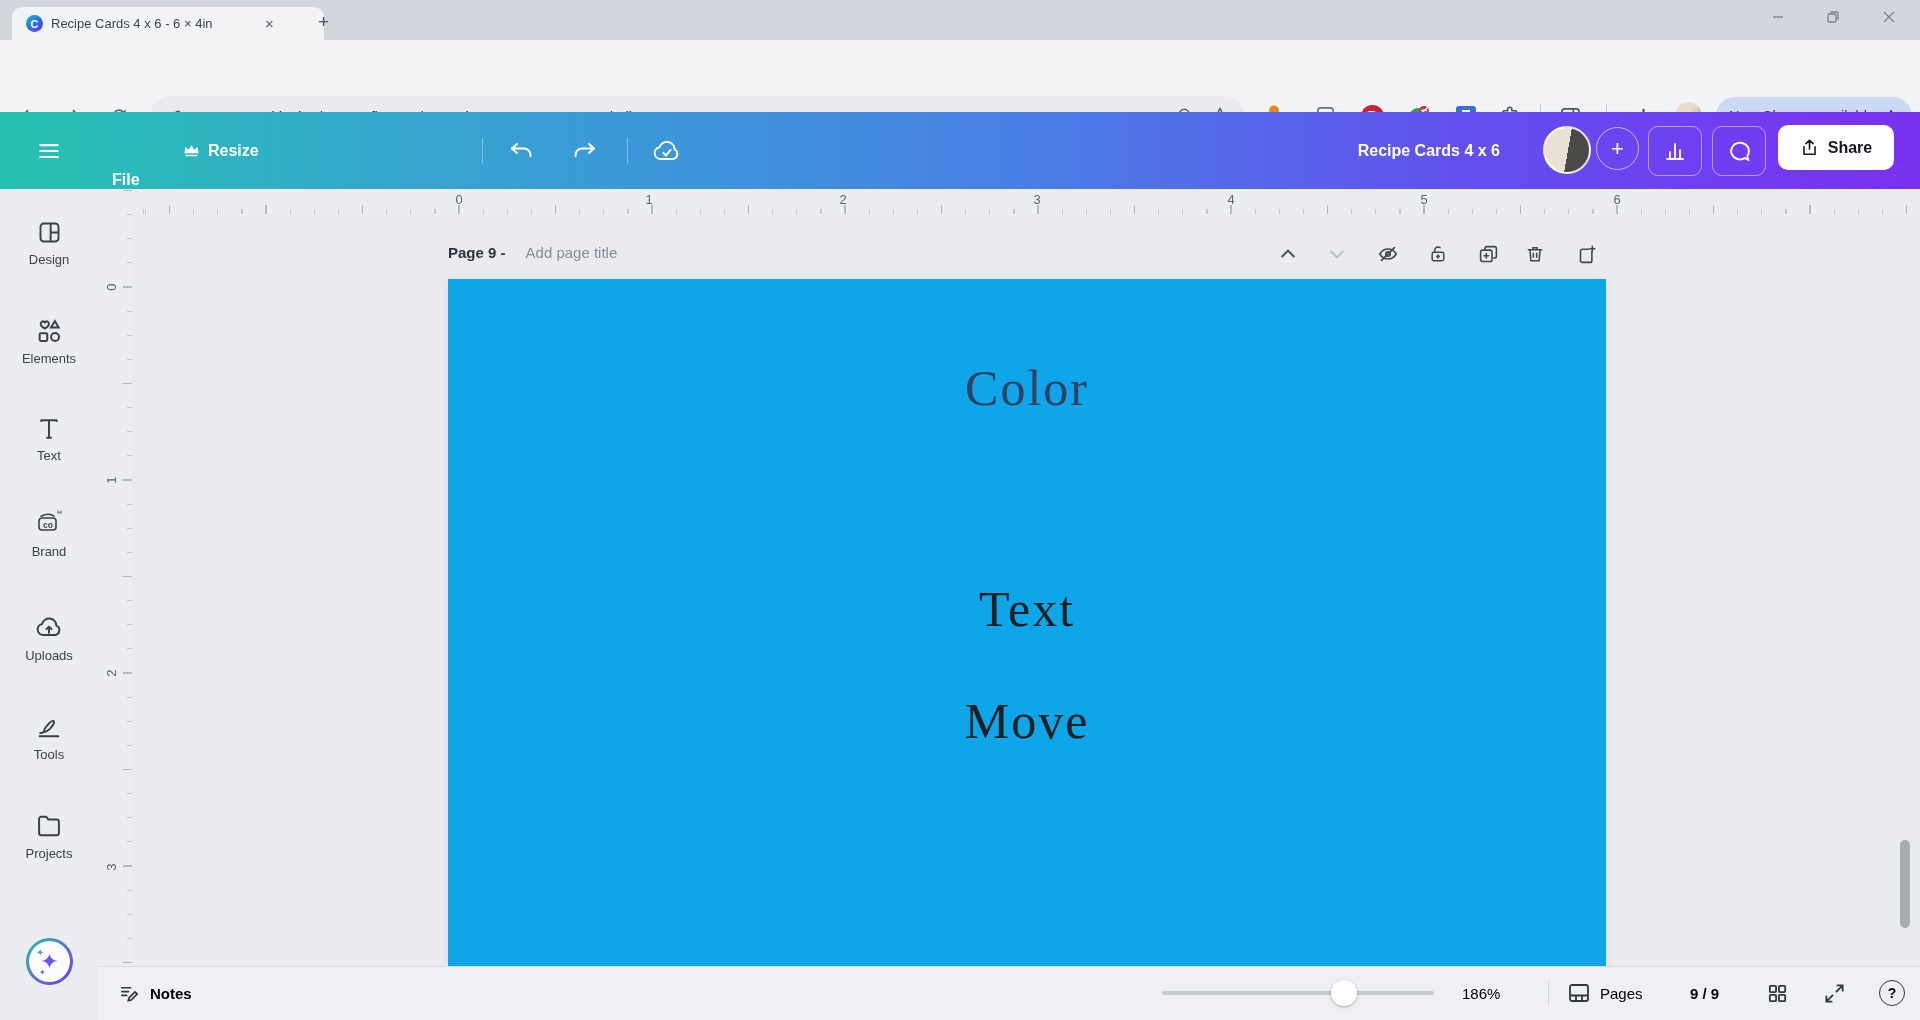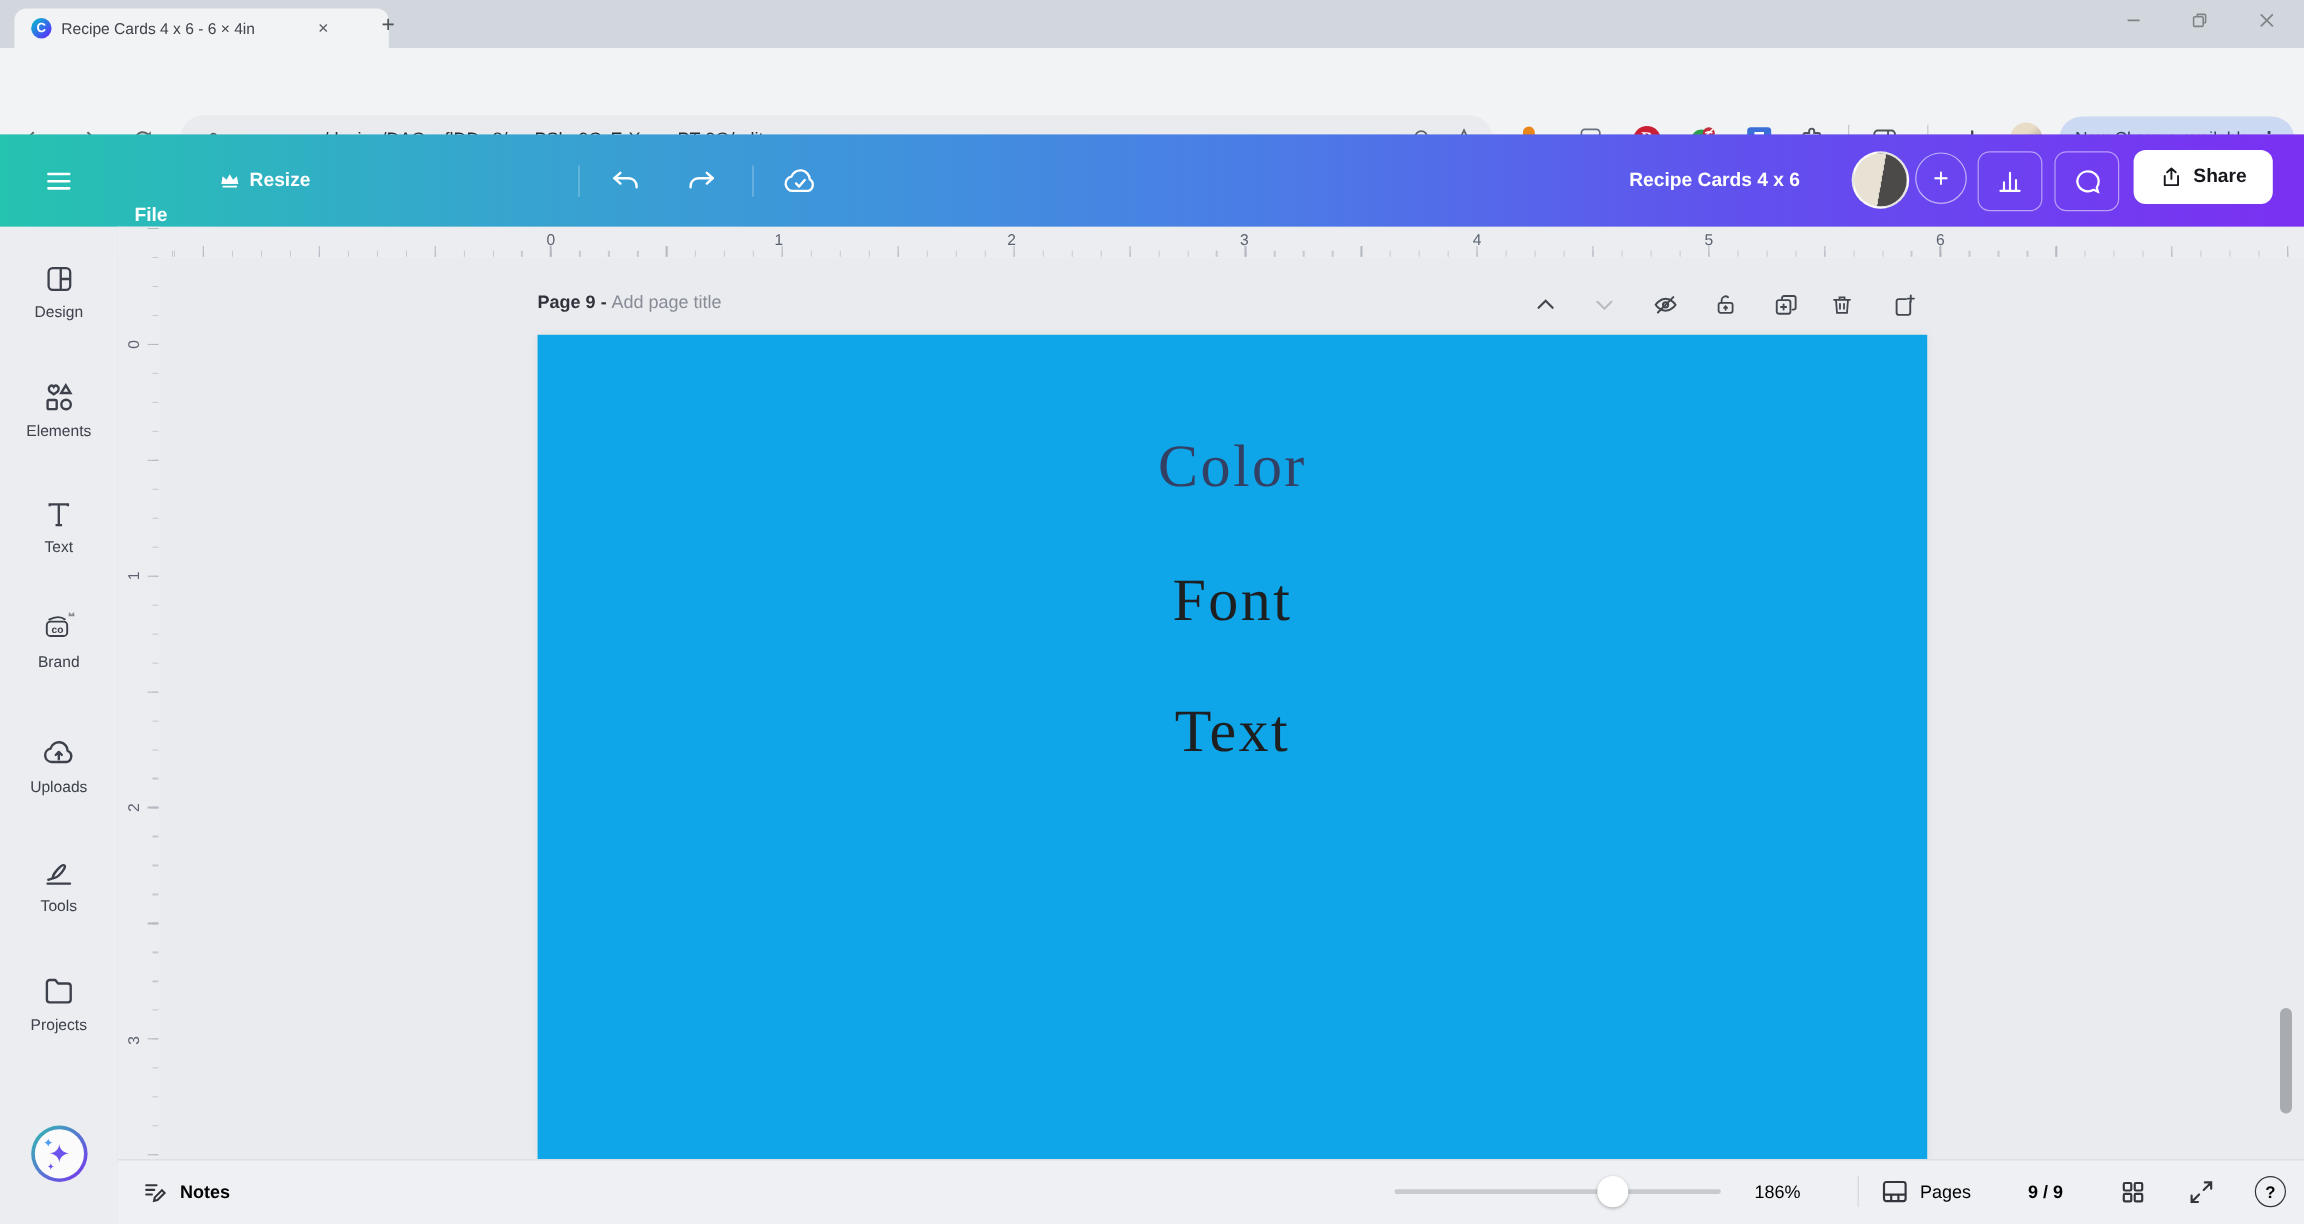--- a/index.html
+++ b/index.html
@@ -78,21 +78,21 @@
   .hticks-half{position:absolute;left:0;bottom:1px;width:1787px;height:9px;
        background:repeating-linear-gradient(90deg,#b4b8c0 0 1px,transparent 1px 96.5px);
        background-position:36px 0;}
   .vticks-minor{position:absolute;right:1px;top:0;width:5px;height:831px;
        background:repeating-linear-gradient(180deg,#c6c9cf 0 1px,transparent 1px 24.125px);
        background-position:0 1px;}
   .vticks-half{position:absolute;right:1px;top:0;width:9px;height:831px;
        background:repeating-linear-gradient(180deg,#b4b8c0 0 1px,transparent 1px 96.5px);
        background-position:0 1px;}
 
-  .pagehdr-text{left:448px;top:244px;font-size:15px;display:flex;gap:4px;align-items:center;}
+  .pagehdr-text{left:448px;top:244px;font-size:15px;display:flex;gap:20px;align-items:center;}
   .ph-label{color:#2f323a;font-weight:700;}
   .ph-placeholder{color:#878c96;}
   .phicon{position:absolute;top:242px;width:24px;height:24px;display:flex;align-items:center;justify-content:center;color:#43474f;}
 
   .page{left:448px;top:279px;width:1158px;height:687px;background:#0ea5e9;
        box-shadow:0 0 8px rgba(0,0,0,.07);}
   .word{position:absolute;left:0;width:1158px;text-align:center;
        font-family:"Liberation Serif","DejaVu Serif",serif;font-size:50px;
        letter-spacing:2px;line-height:50px;}
 
@@ -427,22 +427,22 @@
   </div>
   <div class="phicon" style="left:1575px;">
     <svg width="21" height="21" viewBox="0 0 24 24" fill="none" stroke="currentColor" stroke-width="1.8" stroke-linecap="round">
       <path d="M17 8.5V19a2 2 0 0 1-2 2H6a2 2 0 0 1-2-2V8a2 2 0 0 1 2-2h7"></path>
         <path d="M17.5 2.5v6M14.5 5.5h6"></path>
       </svg>
   </div>
 
   <div class="abs page">
     <div class="word" style="top:84px;;color:#333f63">Color</div>
-    <div class="word" style="top:196px;;color:#1e1f21">Font</div>
     <div class="word" style="top:305px;;color:#1e1f21">Text</div>
+    <div class="word" style="top:417px;;color:#1e1f21">Move</div>
   </div>
 
   <div class="abs scrollthumb"></div>
 
   <div class="abs statusbar"></div>
   <div class="st" style="left:118px;top:966px;">
     <svg width="23" height="23" viewBox="0 0 24 24" fill="none" stroke="#33363d" stroke-width="1.8" stroke-linecap="round">
       <path d="M4 6h9M4 10h7M4 14h5"></path>
         <path d="m11.5 16.5 6.2-6.2 2.3 2.3-6.2 6.2-3 .7z"></path>
       </svg>

